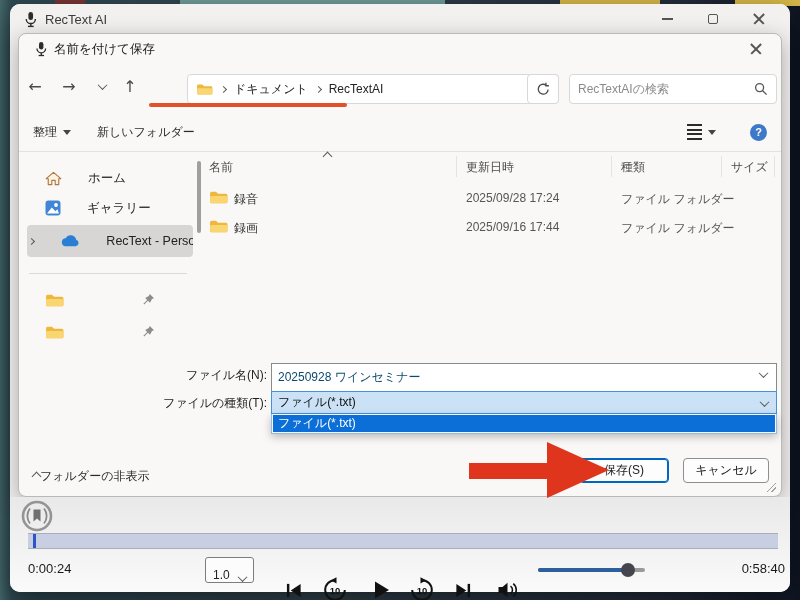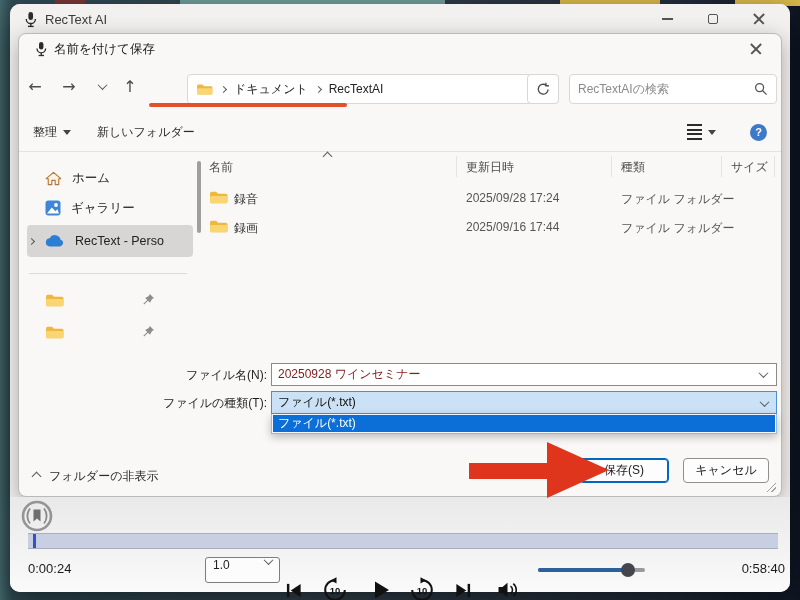--- a/index.html
+++ b/index.html
@@ -51,21 +51,21 @@
   .tb-item { display:flex; align-items:center; gap:6px; font-size:12px; color:#2b2b2b; margin-right:26px; }
   .tri-down { width:0; height:0; border-left:4px solid transparent; border-right:4px solid transparent; border-top:5px solid #444; }
   .tb-right { margin-left:auto; display:flex; align-items:center; gap:10px; }
   .view-bars { display:flex; flex-direction:column; gap:2.5px; }
   .view-bars i { display:block; width:15px; height:2.2px; background:#2b2b2b; }
   .help-circle { width:17px; height:17px; border-radius:50%; background:#3d78c9; color:#fff; font-size:11px; font-weight:bold;
     display:flex; align-items:center; justify-content:center; margin-left:24px; }
   .dlg-sep { position:absolute; left:0; right:0; top:117px; height:1px; background:#e3e2e0; }
 
   .sidebar { position:absolute; left:0; top:119px; width:182px; height:212px; }
-  .side-item { position:absolute; left:8px; width:166px; height:28px; display:flex; align-items:center; gap:10px;
+  .side-item { position:absolute; left:8px; width:166px; height:28px; display:flex; align-items:center; gap:26px;
     padding-left:18px; font-size:12.5px; color:#222; border-radius:4px; }
   .side-item.selected { background:#d7d6d5; padding-left:2px; }
   .side-sep { position:absolute; left:10px; right:14px; top:120px; height:1px; background:#dcdbda; }
   .pin-row { position:absolute; left:8px; width:150px; height:30px; display:flex; align-items:center; padding-left:18px; }
   .pin-ico { position:absolute; right:22px; }
   .v-scrollbar { position:absolute; left:178px; top:8px; width:3.5px; height:72px; background:#9f9f9f; border-radius:2px; }
 
   .filelist { position:absolute; left:187px; top:119px; right:4px; height:212px; }
   .fl-header { position:absolute; left:0; top:0; right:0; height:27px; font-size:12px; color:#4c4c4c; }
   .fl-col { position:absolute; top:6px; }
@@ -73,52 +73,52 @@
   .sort-caret { position:absolute; left:118px; top:0px; }
   .fl-row { position:absolute; left:0; right:0; height:28px; font-size:12px; color:#333; }
   .fl-row .cell-date,.fl-row .cell-type { color:#555; }
   .cell-name { position:absolute; left:28px; top:7px; }
   .cell-date { position:absolute; left:260px; top:7px; }
   .cell-type { position:absolute; left:415px; top:7px; }
   .cell-ico { position:absolute; left:3px; top:6px; }
 
   .field-row { position:absolute; left:0; right:0; height:24px; }
   .field-label { position:absolute; left:100px; width:148px; text-align:right; font-size:12px; color:#1f1f1f; top:4px; }
-  .fname-input { position:absolute; left:252px; top:0; width:506px; height:23px; border:1px solid #8a8a8a; background:#fff;
-    font-size:12px; color:#7f1d1d; padding:0 20px 0 6px; font-family:inherit; outline:none; }
+  .fname-input { position:absolute; left:252px; top:0; width:506px; height:29px; border:1px solid #8a8a8a; background:#fff;
+    font-size:12px; color:#0c4a6e; padding:0 20px 0 6px; font-family:inherit; outline:none; }
   .combo-chev { position:absolute; right:8px; top:8px; }
   .ftype-combo { position:absolute; left:252px; top:0; width:506px; height:23px; border:1px solid #4a90d9; background:#cbe2f6;
     font-size:12px; color:#111; display:flex; align-items:center; padding:0 6px; }
   .ftype-dropdown { position:absolute; left:252px; top:23px; width:506px; height:20px; background:#f2f7fd;
     border:1px solid #98b8d8; border-top:none; box-shadow:0 3px 8px rgba(0,0,0,.25); z-index:8; }
   .ftype-option { position:absolute; inset:1px; background:#0b6fd7; color:#fff; font-size:12px; display:flex;
     align-items:center; padding-left:5px; }
 
   .dlg-footer { position:absolute; left:0; right:0; bottom:0; height:42px; }
-  .hide-folders { position:absolute; left:14px; top:14px; display:flex; align-items:center; gap:9px; font-size:12px; color:#2b2b2b; }
+  .hide-folders { position:absolute; left:14px; top:14px; display:flex; align-items:center; font-size:12px; color:#2b2b2b; }
   .btn { position:absolute; height:25px; font-size:12px; color:#1b1b1b; background:#fdfdfd; border:1px solid #8f8f8f;
     border-radius:4px; display:flex; align-items:center; justify-content:center; font-family:inherit; }
   .btn-save { left:560px; top:4px; width:90px; border:1px solid #0067c0; box-shadow:0 0 0 1px #0067c0 inset; }
   .btn-cancel { left:664px; top:4px; width:86px; }
   .annot-arrow-shaft { position:absolute; left:450px; top:9px; width:80px; height:16px; z-index:9; }
   .annot-arrow-head { position:absolute; left:528px; top:-12px; width:0; height:0; border-top:28px solid transparent;
     border-bottom:28px solid transparent; border-left:62px solid #de351c; z-index:9; }
   .resize-grip { position:absolute; right:5px; bottom:4px; width:11px; height:11px;
     background:linear-gradient(135deg,transparent 0 55%,#a0a0a0 55% 62%,transparent 62% 75%,#a0a0a0 75% 82%,transparent 82%); }
 
   .player { position:absolute; left:0; right:0; bottom:0; height:95px; border-radius:0 0 10px 10px;
     background:linear-gradient(#e9e9e9,#fafafa);padding-left:36px; }
   .rec-icon { position:absolute; left:10px; top:2px; }
   .progress-track { position:absolute; left:18px; top:36px; width:750px; height:16px; background:#c8cfe2;
     border-top:1px solid #a9aebc; border-bottom:1px solid #a9aebc; }
   .progress-marker { position:absolute; top:0; width:3px; height:100%; background:#2d55c8; }
   .p-time { position:absolute; top:64px; font-size:13px; color:#1a1a1a; }
   .p-time-cur { left:18px; } .p-time-total { left:723px; width:52px; text-align:right; }
-  .speed-combo { position:absolute; left:195px; top:60px; width:75px; height:26px; border:1px solid #7d7d7d; border-radius:3px;
-    background:#fcfcfc; display:flex; align-items:flex-start; justify-content:space-between; padding:0 7px; font-size:12px; color:#222; }
+  .speed-combo { position:absolute; left:195px; top:60px; width:49px; height:26px; border:1px solid #7d7d7d; border-radius:3px;
+    background:#fcfcfc; display:flex; align-items:flex-end; justify-content:space-between; padding:0 7px; font-size:12px; color:#222; }
   .transport { position:absolute; top:60px; width:28px; height:26px; display:flex; align-items:center; justify-content:center;margin-top:20px; }
   .vol-track { position:absolute; left:528px; top:71px; width:107px; height:4px; background:#9a9a9a; border-radius:2px; }
   .vol-fill { position:absolute; left:0; top:0; height:100%; background:#2c5f9e; border-radius:2px; }
   .vol-thumb { position:absolute; top:-5px; width:14px; height:14px; border-radius:50%; background:#45454d; }
 </style>
 </head>
 <body>
 
 <div class="desktop">
   <div class="wp-strip" style="left:55px;width:30px;background:#7a3535;"></div>

